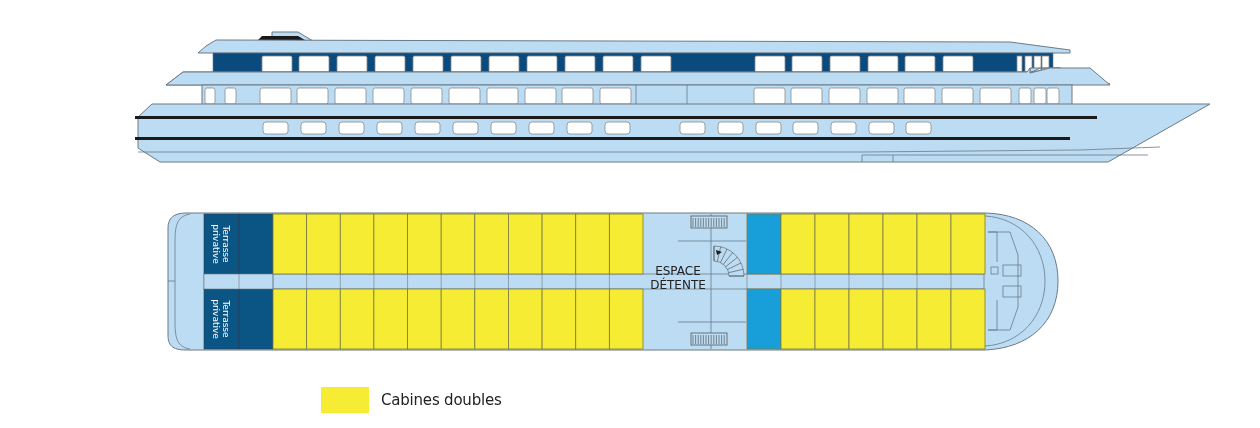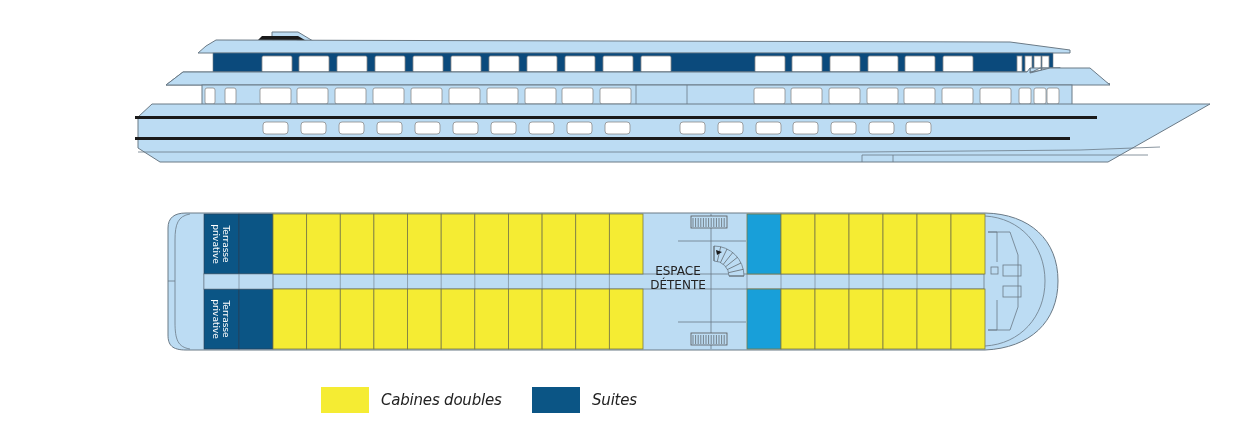--- a/index.html
+++ b/index.html
@@ -1,18 +1,18 @@
 <!DOCTYPE html>
 <html><head>
 <meta charset="utf-8">
 <style>
   html, body { margin: 0; padding: 0; background: #ffffff; }
   body { width: 1260px; height: 428px; position: relative; overflow: hidden; font-family: "Liberation Sans", sans-serif; }
   #stage { position: absolute; left: 0; top: 0; width: 1260px; height: 428px; }
-  .legend { position: absolute; top: 386px; left: 0; width: 1260px; height: 28px; font-style: italic; }
+  .legend { position: absolute; top: 386px; left: 0; width: 1260px; height: 28px; }
   .legend-item { position: absolute; top: 0; height: 28px; display: flex; align-items: center; }
   .swatch { width: 48px; height: 26px; display: inline-block; }
   .legend-label { font-family: "DejaVu Sans", sans-serif; font-size: 15px; color: #222; margin-left: 12px; letter-spacing: -0.2px; }
 </style>
 </head>
 <body>
 
 <svg id="stage" xmlns="http://www.w3.org/2000/svg" width="1260" height="428" viewBox="0 0 1260 428">
 
   <g id="side-view">
@@ -246,17 +246,13 @@
       <rect x="1003" y="286" width="18" height="11" fill="none" stroke="#6b7a86" stroke-width="0.8"></rect>
     </g>
   </g>
 </svg>
 
 <div class="legend">
   <div class="legend-item" style="left:321px">
     <span class="swatch" id="sw0" style="background: rgb(245, 236, 51);"></span>
     <span class="legend-label">Cabines doubles</span>
   </div>
-  <div class="legend-item" style="left:532px">
-    <span class="swatch" id="sw1" style="background: rgb(11, 85, 133);"></span>
-    <span class="legend-label">Suites</span>
-  </div>
 </div>
 
 </body></html>

